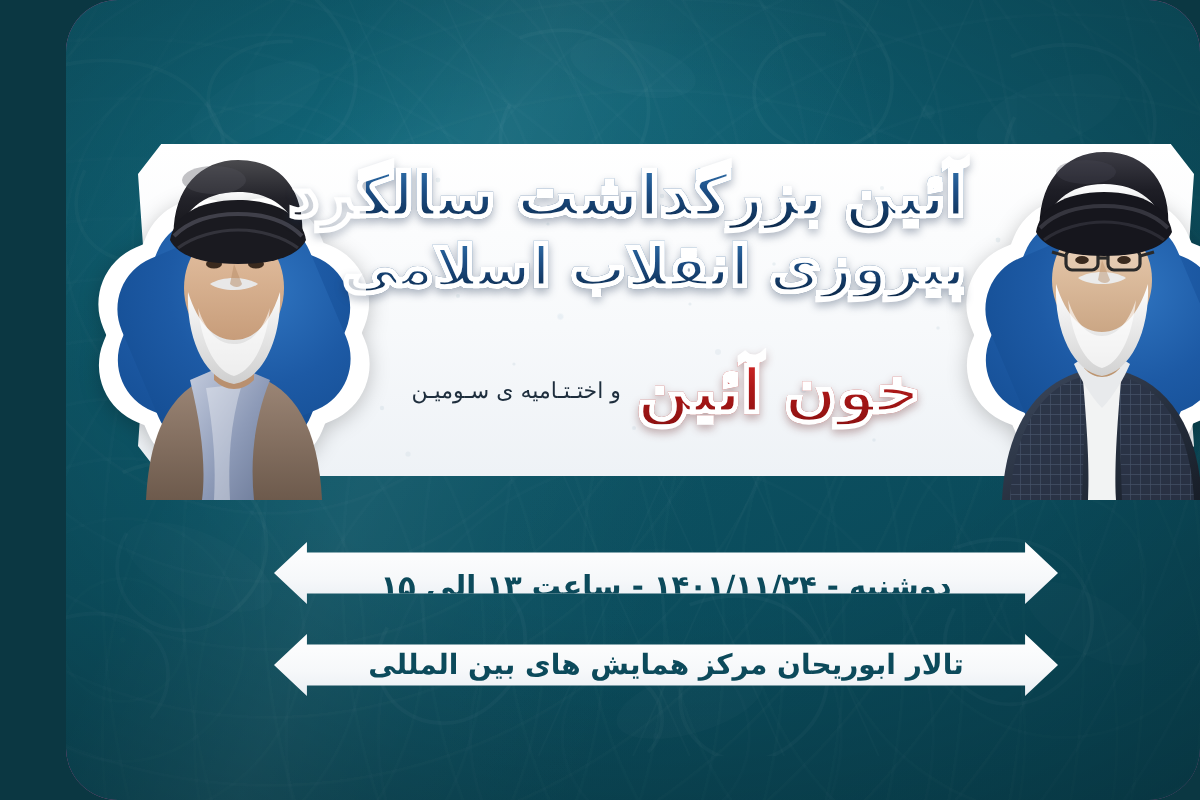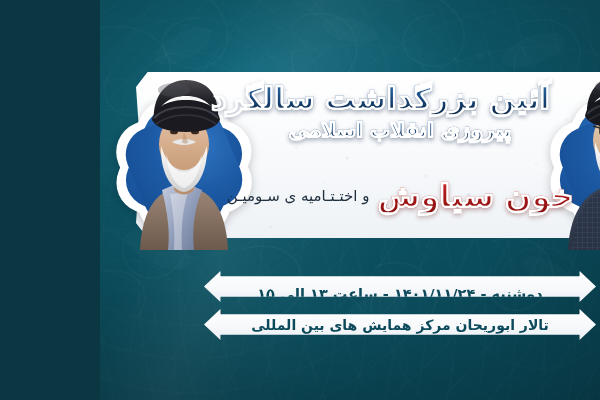--- a/index.html
+++ b/index.html
@@ -2,26 +2,27 @@
 <html lang="fa" dir="rtl"><head>
 <meta charset="utf-8">
 <style>
   html, body {
     margin: 0;
     padding: 0;
     background: #0b3742;
   }
   #poster {
     position: relative;
-    width: 500px;
+    width: 567px;
     height: 400px;
     overflow: hidden;
     font-family: "DejaVu Sans", "Liberation Sans", sans-serif;
     background: #ec4899;
     user-select: none;
+    border-radius: 26px;
   }
 
   
   .bg-base {
     position: absolute;
     inset: 0;
     background:
       radial-gradient(ellipse 70% 60% at 30% 20%, #12697c 0%, rgba(18,105,124,0) 62%),
       radial-gradient(ellipse 80% 70% at 85% 85%, #0a4a5a 0%, rgba(10,74,90,0) 65%),
       linear-gradient(155deg, #0f5f72 0%, #0d5566 45%, #0a4453 100%);
@@ -162,21 +163,21 @@
     background: linear-gradient(180deg, #2f6ea8 0%, #1d4f86 38%, #12365f 78%, #0d2a4b 100%);
     -webkit-background-clip: text;
     background-clip: text;
     color: transparent;
     -webkit-text-stroke: 2.6px #ffffff;
     paint-order: stroke fill;
     filter: drop-shadow(0 2px 2px rgba(30,50,80,.35));
     white-space: nowrap;
   }
   .hl-1 { font-size: 30px; margin-top: 8px; }
-  .hl-2 { font-size: 20px; margin-top: 6px; }
+  .hl-2 { font-size: 28px; margin-top: 6px; }
 
   .sub-row {
     position: absolute;
     left: 0; right: 0;
     top: 105px;
     display: flex;
     flex-direction: row;
     align-items: center;
     justify-content: center;
     gap: 8px;
@@ -191,21 +192,21 @@
     background: linear-gradient(180deg, #cf2626 0%, #ad1818 42%, #8e1111 100%);
     -webkit-background-clip: text;
     background-clip: text;
     color: transparent;
     -webkit-text-stroke: 2.4px #ffffff;
     paint-order: stroke fill;
     filter: drop-shadow(0 2px 2px rgba(90,20,20,.32));
   }
   .festival {
     font-family: "DejaVu Sans", "Liberation Sans", sans-serif;
-    font-size: 15px;
+    font-size: 11px;
     line-height: 1.5;
     color: #1e2e3d;
     text-align: right;
     white-space: nowrap;
     font-weight: 400;
   }
 
   
   .ribbon {
     position: absolute;
@@ -215,21 +216,21 @@
     display: flex;
     align-items: center;
     justify-content: center;
     background: linear-gradient(180deg, #ffffff 0%, #f6f8fa 60%, #e9eef3 100%);
     box-shadow: 0 2px 6px rgba(0,0,0,.28);
     clip-path: polygon(
       0% 50%, 4.2% 0%, 4.2% 17%, 95.8% 17%, 95.8% 0%,
       100% 50%, 95.8% 100%, 95.8% 83%, 4.2% 83%, 4.2% 100%);
   }
   .ribbon-date  { top: 271px; align-items: flex-end; }
-  .ribbon-venue { top: 309px; }
+  .ribbon-venue { top: 317px; }
   .ribbon-text {
     font-family: "DejaVu Sans", "Liberation Sans", sans-serif;
     font-weight: 700;
     font-size: 14.5px;
     color: #0c4a5b;
     direction: rtl;
     white-space: nowrap;
     letter-spacing: -0.2px;
   }
   .ribbon-venue .ribbon-text { font-size: 14px; }
@@ -448,21 +449,21 @@
       <path d="M37 58 C 45 52, 57 49, 67 49 C 77 49, 89 52, 97 58" stroke="#3a3a44" stroke-width="1.6" fill="none" stroke-opacity=".6"></path>
       <ellipse cx="58" cy="24" rx="15" ry="6" fill="#4a4a56" fill-opacity=".3"></ellipse>
     </svg>
   </div>
 
   <div class="headline">
     <div class="hl-line hl-1">آئین بزرگداشت سالگرد</div>
     <div class="hl-line hl-2">پیروزی انقلاب اسلامی</div>
 
     <div class="sub-row">
-      <div class="redword">خون سیاوش</div>
+      <div class="redword">خون آئین</div>
       <div class="festival">
         <div>و اختـتـامیه ی سـومیـن</div>
       </div>
     </div>
   </div>
 
   <div class="ribbon ribbon-date">
     <span class="ribbon-text">دوشنبه - ۱۴۰۱/۱۱/۲۴ - ساعت ۱۳ الی ۱۵</span>
   </div>
 

